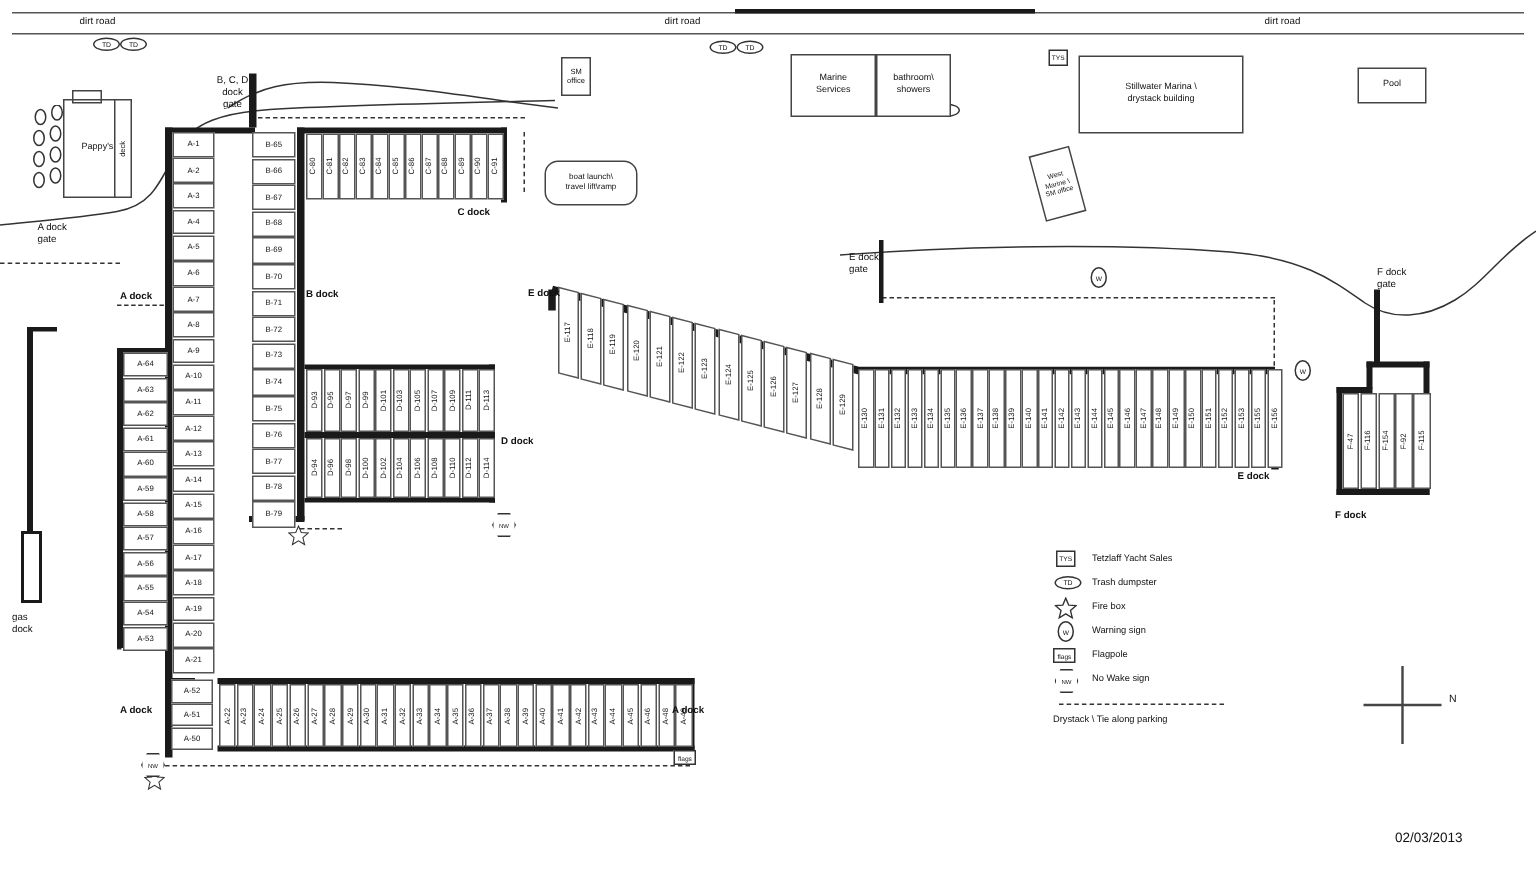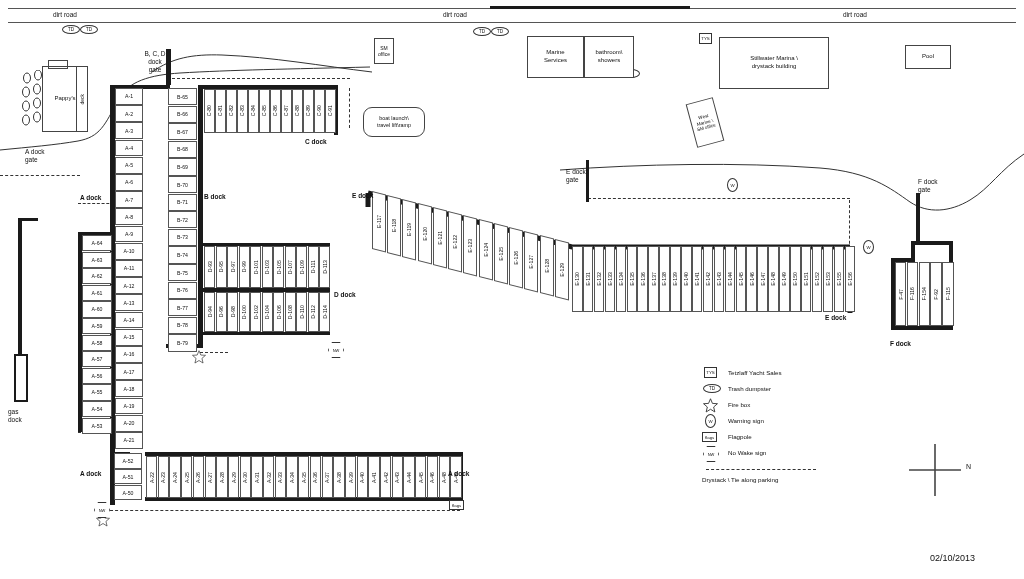--- a/index.html
+++ b/index.html
@@ -757,15 +757,15 @@
       <div class="legtxt" style="left:0;top:15px;">Drystack \ Tie along parking</div>
     </div>
   </div>
 
   <svg class="abs" style="left:905px;top:440px;" width="60" height="60">
     <line x1="30" y1="4" x2="30" y2="56" stroke="#444" stroke-width="1.6"></line>
     <line x1="4" y1="30" x2="56" y2="30" stroke="#444" stroke-width="1.6"></line>
   </svg>
   <div class="ndir" style="left:966px;top:463px;">N</div>
 
-  <div class="datetxt" style="left:930px;top:553px;">02/10/2013</div>
+  <div class="datetxt" style="left:930px;top:553px;">02/03/2013</div>
 
 </div>
 
 </body></html>

